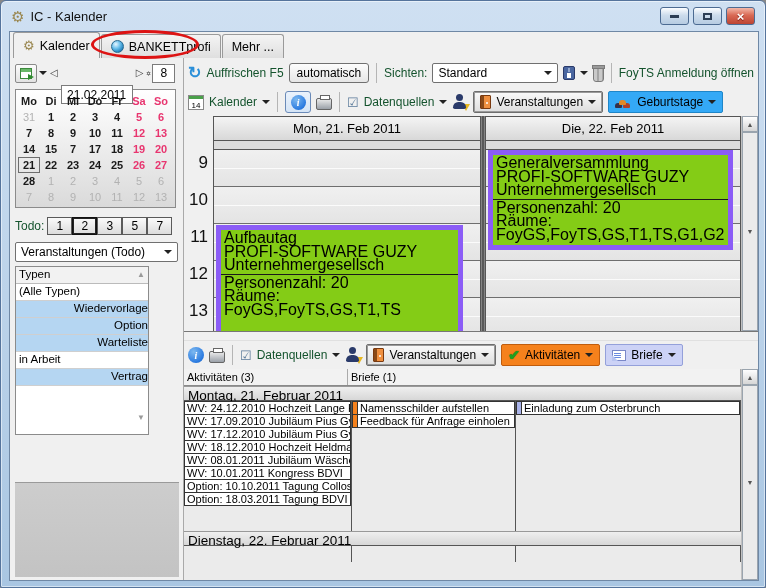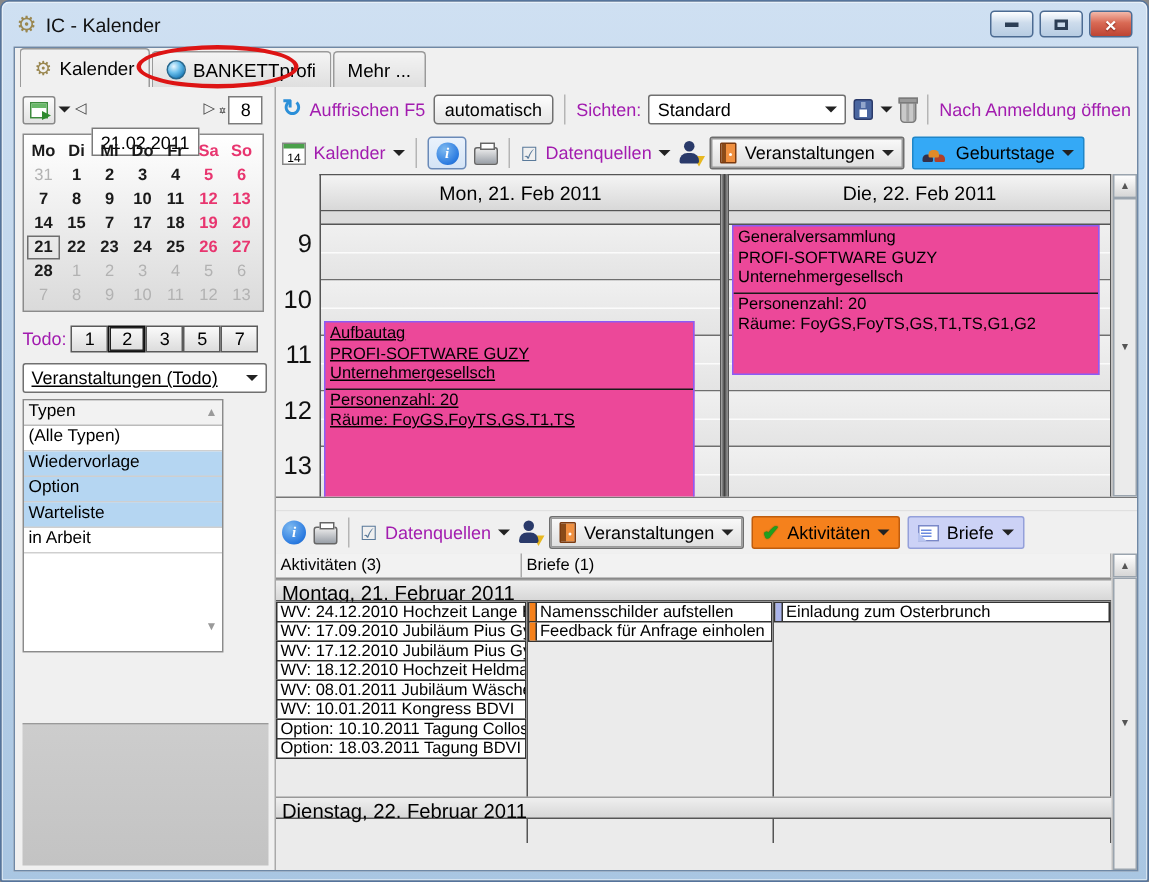--- a/index.html
+++ b/index.html
@@ -52,37 +52,37 @@
   .mc-cell.wk{color:#e8356f;}
   .mc-cell.mut{color:#b2b2b2;font-weight:normal;}
   .mc-cell.sel{outline:1px solid #6e6e6e;outline-offset:-1px;}
   
   .tage-row{display:flex;align-items:center;gap:3px;margin-top:9px;font-size:12px;}
   .tage-btn{width:25px;height:18px;border:1px solid #5a5a5a;background:linear-gradient(#fafafa,#dcdcdc);
     font-size:12px;display:flex;align-items:center;justify-content:center;}
   .tage-btn.on{box-shadow:inset 0 0 0 1px #222;border-color:#111;}
   
   .todo-select{margin-top:7px;width:163px;height:20px;border:1px solid #707070;background:#fff;border-radius:2px;
-    display:flex;align-items:center;font-size:12px;padding-left:5px;text-decoration:underline;}
+    display:flex;align-items:center;font-size:12px;padding-left:5px;}
   .todo-select .caret{margin-left:auto;margin-right:5px;}
   
   .typen{margin-top:4px;width:134px;height:169px;border:1px solid #8b8b8b;background:#fff;position:relative;overflow:hidden;}
   .typ-head{height:17px;background:#f2f2f2;border-bottom:1px solid #bbb;font-size:11.5px;padding:1px 0 0 3px;}
   .typ-item{height:17px;font-size:11.5px;padding:1px 0 0 3px;border-bottom:1px solid #cfcfcf;}
-  .typ-item.sel{background:#b5d6f2;}
+  .typ-item.sel{background:#b5d6f2;text-align:right;}
   .typ-up{position:absolute;top:3px;right:3px;font-size:8px;color:#9a9a9a;}
   .typ-down{position:absolute;bottom:12px;right:3px;font-size:8px;color:#9a9a9a;}
   .side-fill{position:absolute;left:5px;right:4px;top:424px;bottom:3px;border-top:1px solid #9a9a9a;
     background:linear-gradient(#cdcdcd,#c3c3c3);}
   
   .tb{display:flex;align-items:center;gap:5px;padding:0 4px;background:#f0f0f0;}
   .tb1{height:30px;}
   .tb2{height:28px;}
   .sep{width:1px;height:20px;background:#b5b5b5;margin:0 2px;}
-  .lbl{font-size:12px;color:#a21caf;white-space:nowrap;}
+  .lbl{font-size:12px;color:#14532d;white-space:nowrap;}
   .btn-outline{border:1px solid #707070;border-radius:3px;background:linear-gradient(#fdfdfd,#e6e6e6);
     font-size:12px;padding:2px 7px;}
   .combo{border:1px solid #707070;background:#fff;height:20px;display:flex;align-items:center;font-size:12px;padding-left:5px;border-radius:2px;gap:20px;}
   .combo .caret{margin-left:auto;margin-right:5px;}
   .refresh{color:#2b8fd8;font-size:16px;font-weight:bold;line-height:1;}
   .floppy{width:14px;height:14px;background:#4a66a0;border:1px solid #2a3a6a;border-radius:2px;position:relative;}
   .floppy::before{content:"";position:absolute;left:3px;right:3px;bottom:1px;height:5px;background:#fff;}
   .floppy::after{content:"";position:absolute;left:4px;right:4px;top:1px;height:4px;background:#93a7cc;}
   .trash{width:13px;height:15px;background:repeating-linear-gradient(90deg,#c9c9c9 0 3px,#a5a5a5 3px 5px);
     border:1px solid #7b7b7b;border-radius:2px 2px 3px 3px;position:relative;margin-top:2px;}
@@ -124,21 +124,21 @@
   .daycol{display:flex;flex-direction:column;border:1px solid #555;border-bottom:none;min-width:0;}
   .day-mon{width:268px;}
   .day-die{flex:1;}
   .coldiv{width:4px;background:linear-gradient(90deg,#999,#444 50%,#999);}
   .dayhead{height:24px;background:linear-gradient(#f4f4f4,#d8d8d8);border-bottom:1px solid #555;
     font-size:13px;display:flex;align-items:center;justify-content:center;}
   .allday{height:9px;background:#dcdcdc;border-bottom:1px solid #555;}
   .hours{position:relative;flex:1;overflow:hidden;}
   .hour-row{height:37px;border-bottom:1px solid #6e6e6e;background:linear-gradient(#f0f0f0,#e4e4e4);position:relative;}
   .hour-row::after{content:"";position:absolute;left:0;right:0;top:18px;height:1px;background:#fbfbfb;}
-  .event{position:absolute;background:#ec4899;border:1px solid #8b5cf6;font-size:11px;line-height:13.5px;overflow:hidden;}
+  .event{position:absolute;background:#84cc16;border:5px solid #8b5cf6;font-size:16px;line-height:13.5px;overflow:hidden;}
   .ev-title{padding:1px 3px 2px 3px;border-bottom:1px solid #1a1a1a;white-space:pre-line;}
   .ev-details{padding:1px 3px;white-space:pre-line;}
   
   .vsb{width:17px;background:#f3f3f3;border-left:1px solid #c0c0c0;display:flex;flex-direction:column;position:relative;}
   .sb-btn{height:16px;border:1px solid #9aa4ae;background:linear-gradient(#fefefe,#d6d6d6);
     display:flex;align-items:center;justify-content:center;font-size:7px;color:#555;}
   .sb-btn.bottom{margin-top:auto;}
   .sb-thumb{position:absolute;left:1px;right:1px;top:17px;height:55px;border:1px solid #97a2ad;border-radius:1px;
     background:linear-gradient(90deg,#fbfbfb,#dcdcdc);}
   .sb-thumb::after{content:"";position:absolute;left:4px;right:4px;top:50%;height:7px;margin-top:-4px;
@@ -296,20 +296,21 @@
         </div>
 
         <div class="typen">
           <div class="typ-head">Typen</div>
           <div>
               <div class="typ-item">(Alle Typen)</div>
               <div class="typ-item sel">Wiedervorlage</div>
               <div class="typ-item sel">Option</div>
               <div class="typ-item sel">Warteliste</div>
               <div class="typ-item">in Arbeit</div>
+              <div class="typ-item sel">Vertrag</div>
             </div>
           <span class="typ-up">▲</span>
           <span class="typ-down">▼</span>
         </div>
 
         <div class="side-fill"></div>
       </div>
 
       <div class="main">
 
@@ -320,21 +321,21 @@
           <span class="sep"></span>
           <span class="lbl">Sichten:</span>
           <span class="combo" style="width:152px;">
             <span>Standard</span>
             <span class="caret"></span>
           </span>
           <span class="floppy"></span>
           <span class="caret"></span>
           <span class="trash"></span>
           <span class="sep"></span>
-          <span class="lbl">Nach Anmeldung öffnen</span>
+          <span class="lbl">FoyTS Anmeldung öffnen</span>
         </div>
 
         <div class="tb tb2">
           <span class="cal14">14</span>
           <span class="lbl">Kalender</span>
           <span class="caret"></span>
           <span class="sep"></span>
           <span class="info-btn">
               <span class="info-circle">i</span>
             </span>
@@ -372,21 +373,21 @@
             </div>
           <div class="daycol day-mon">
             <div class="dayhead">Mon, 21. Feb 2011</div>
             <div class="allday"></div>
             <div class="hours">
               <div class="hour-row"></div>
                 <div class="hour-row"></div>
                 <div class="hour-row"></div>
                 <div class="hour-row"></div>
                 <div class="hour-row"></div>
-                <div class="event" style="top:64px;left:2px;right:17px;height:120px;text-decoration:underline;">
+                <div class="event" style="top:75px;left:2px;right:17px;height:120px;">
                 <div class="ev-title">Aufbautag
 PROFI-SOFTWARE GUZY
 Unternehmergesellsch</div>
                 <div class="ev-details">Personenzahl: 20
 Räume: FoyGS,FoyTS,GS,T1,TS</div>
               </div>
             </div>
           </div>
           <div class="coldiv"></div>
           <div class="daycol day-die">

